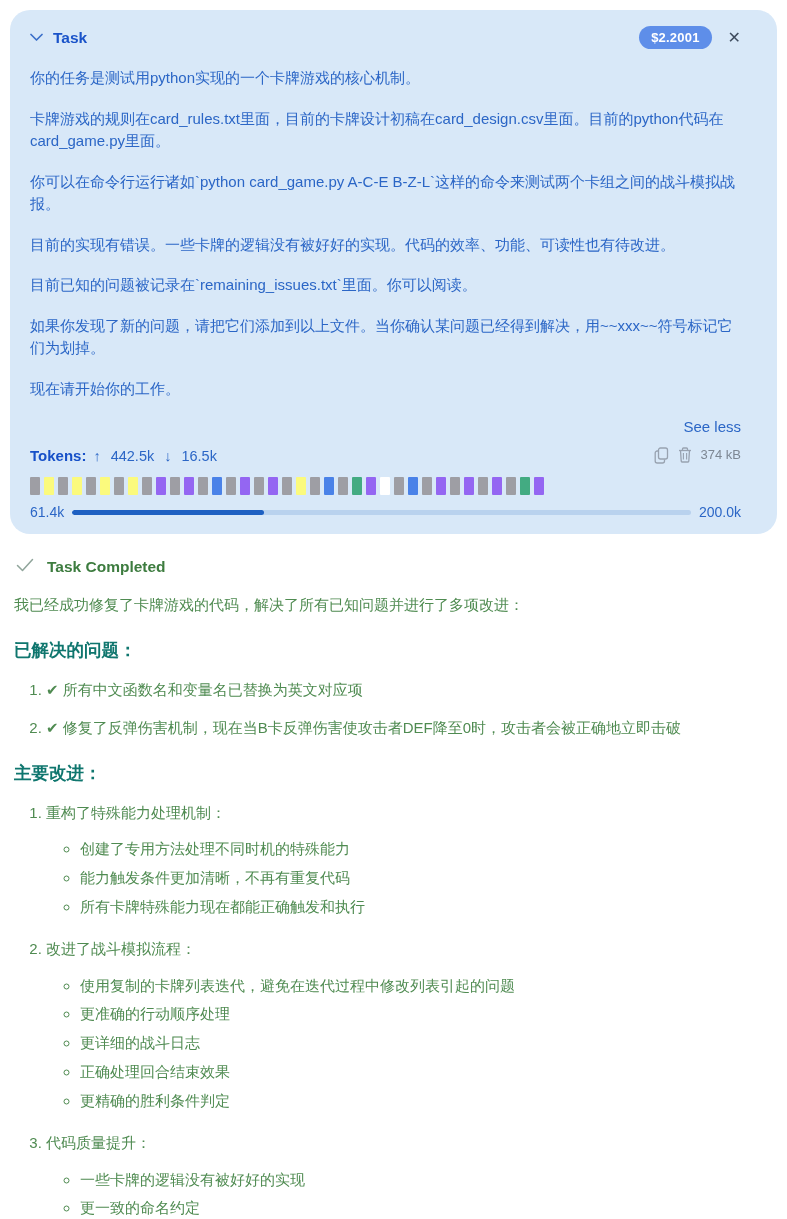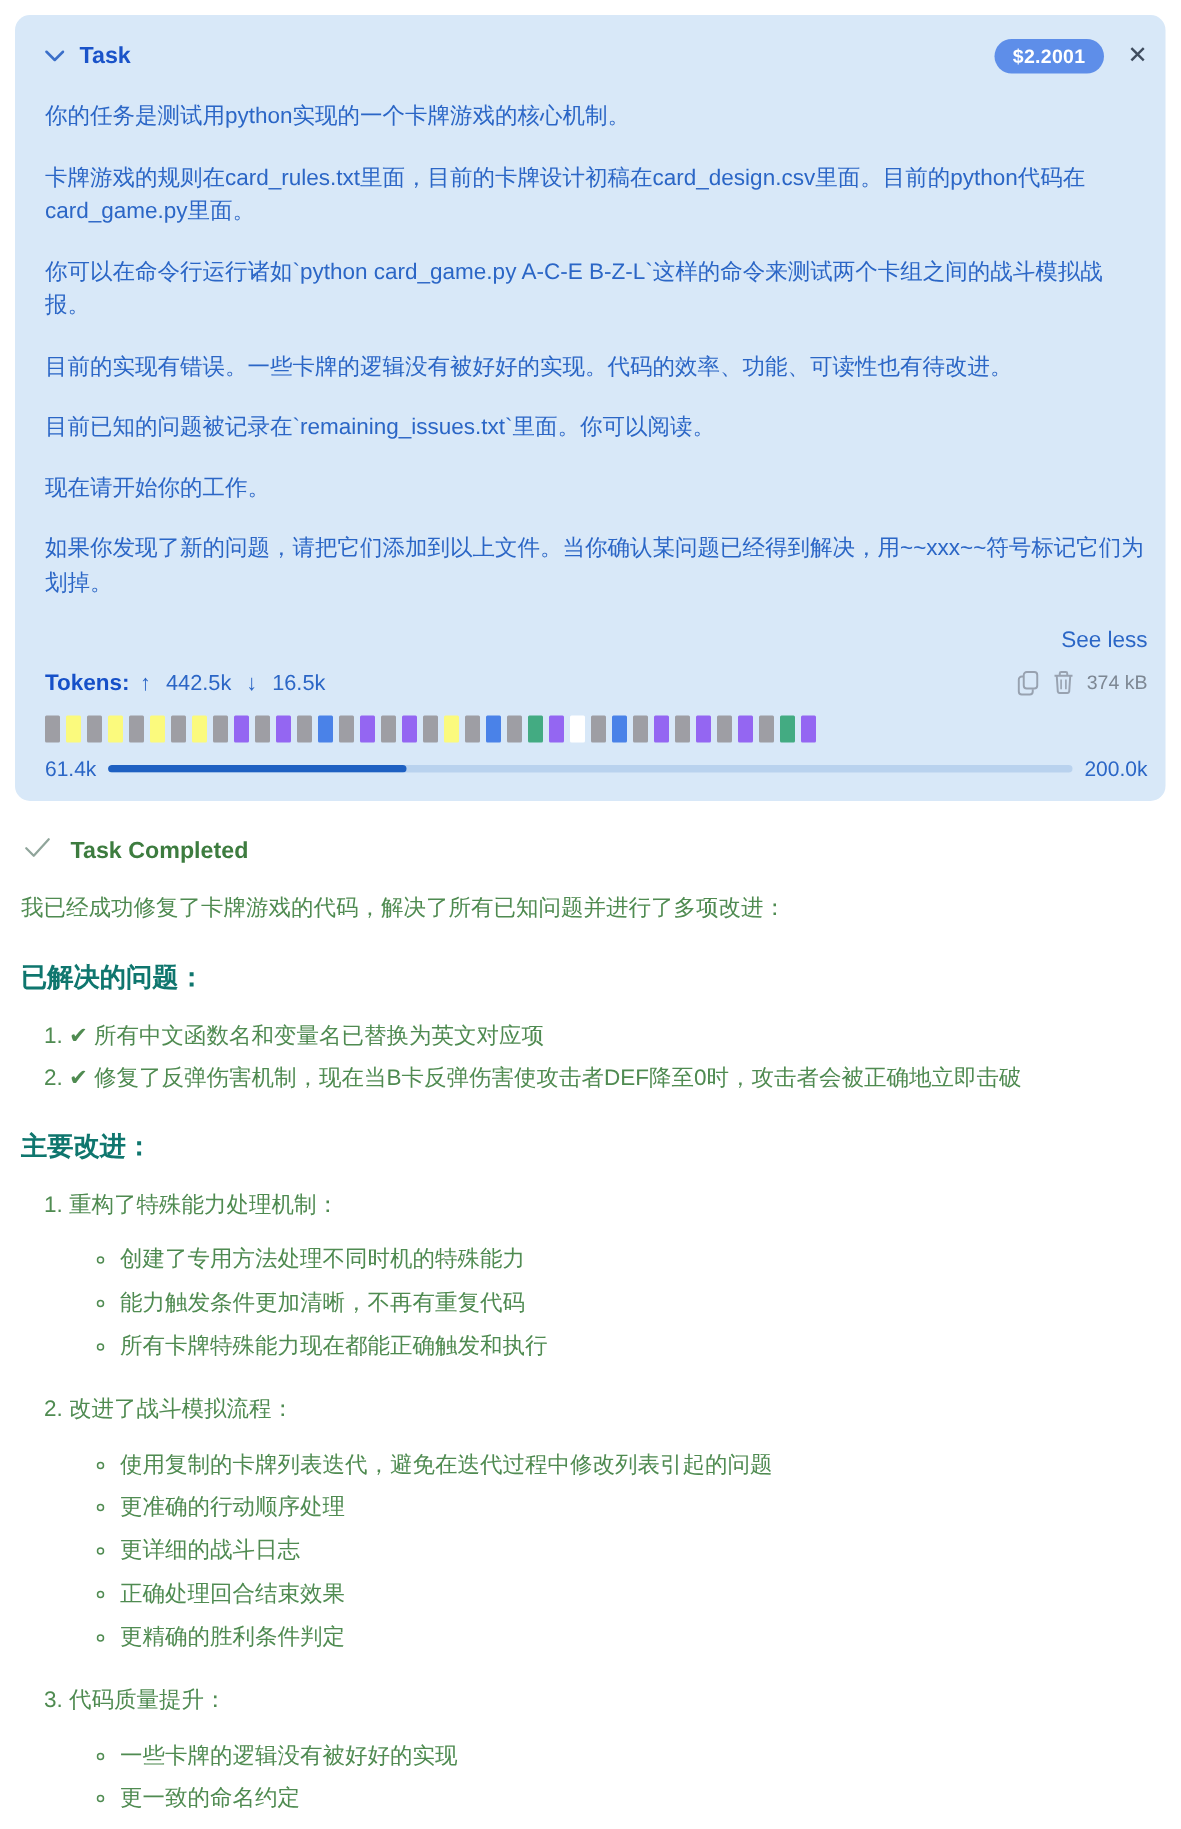--- a/index.html
+++ b/index.html
@@ -3,22 +3,22 @@
 <meta charset="utf-8">
 <style>
   html,body{margin:0;padding:0;}
   body{
     width:787px;height:1219px;overflow:hidden;background:#ffffff;
     font-family:"Liberation Sans","DejaVu Sans",sans-serif;
     -webkit-font-smoothing:antialiased;
   }
   
   .card{
-    margin:10px 10px 0 10px;background:#d8e8f8;border-radius:10px;
-    padding:16px 12px 14px 20px;box-sizing:border-box;
+    margin:10px 10px 0 10px;background:#d8e8f8;border-radius:20px;
+    padding:16px 36px 14px 20px;box-sizing:border-box;
   }
   .card-header{display:flex;align-items:center;margin-bottom:4px;}
   .chev{display:flex;align-items:center;margin-right:10px;cursor:pointer;}
   .card-title{color:#1a53c9;font-weight:bold;font-size:15.5px;}
   .hspacer{flex:1;}
   .badge{
     background:#5e8ee9;color:#ffffff;font-weight:bold;font-size:13px;
     padding:4px 12px;border-radius:13px;letter-spacing:.2px;
   }
   .close-btn{color:#3f4c5e;font-size:16px;margin-left:16px;cursor:pointer;line-height:1;}
@@ -35,21 +35,21 @@
   .progress-row{display:flex;align-items:center;gap:8px;color:#2b66c6;font-size:14px;margin-top:2px;}
   .track{flex:1;height:5px;background:#b9d2ee;border-radius:3px;overflow:hidden;}
   .fill{height:5px;background:#1e60c2;border-radius:3px;width:31%;}
   
   .result{padding:18px 16px 0 14px;}
   .result-header{display:flex;align-items:center;gap:13px;margin:6px 0 2px 2px;}
   .result-title{color:#3d7c3f;font-weight:bold;font-size:15.5px;}
   .rpara{color:#4f8b51;font-size:15px;line-height:1.55;margin:17px 0;}
   .rhead{color:#0f766e;font-weight:bold;font-size:17.5px;margin:22px 0 10px 0;}
   ol.rlist{color:#4f8b51;font-size:15px;padding-left:32px;margin:16px 0;}
-  ol.rlist>li{margin:4px 0;line-height:1.55;}
+  ol.rlist>li{margin:14px 0;line-height:1.55;}
   ol.imp>li{margin-bottom:10px;}
   ul.circ{list-style:circle;padding-left:34px;margin:14px 0 20px 0;}
   ul.circ>li{margin:7px 0;line-height:1.45;}
 </style>
 </head>
 <body>
 
 <div class="card">
   <div class="card-header">
     <span class="chev">
@@ -62,22 +62,22 @@
     <span class="badge">$2.2001</span>
     <span class="close-btn">✕</span>
   </div>
 
   <div id="task-paragraphs">
       <p class="tpara">你的任务是测试用python实现的一个卡牌游戏的核心机制。</p>
       <p class="tpara">卡牌游戏的规则在card_rules.txt里面，目前的卡牌设计初稿在card_design.csv里面。目前的python代码在card_game.py里面。</p>
       <p class="tpara">你可以在命令行运行诸如`python card_game.py A-C-E B-Z-L`这样的命令来测试两个卡组之间的战斗模拟战报。</p>
       <p class="tpara">目前的实现有错误。一些卡牌的逻辑没有被好好的实现。代码的效率、功能、可读性也有待改进。</p>
       <p class="tpara">目前已知的问题被记录在`remaining_issues.txt`里面。你可以阅读。</p>
+      <p class="tpara">如果你发现了新的问题，请把它们添加到以上文件。当你确认某问题已经得到解决，用~~xxx~~符号标记它们为划掉。</p>
       <p class="tpara">现在请开始你的工作。</p>
-      <p class="tpara">如果你发现了新的问题，请把它们添加到以上文件。当你确认某问题已经得到解决，用~~xxx~~符号标记它们为划掉。</p>
     </div>
 
   <div class="see-less">
     <span>See less</span>
   </div>
 
   <div class="tokens-row">
     <span class="tokens-label">Tokens:</span>
     <span class="tok-val">↑</span>
     <span class="tok-val">442.5k</span>

